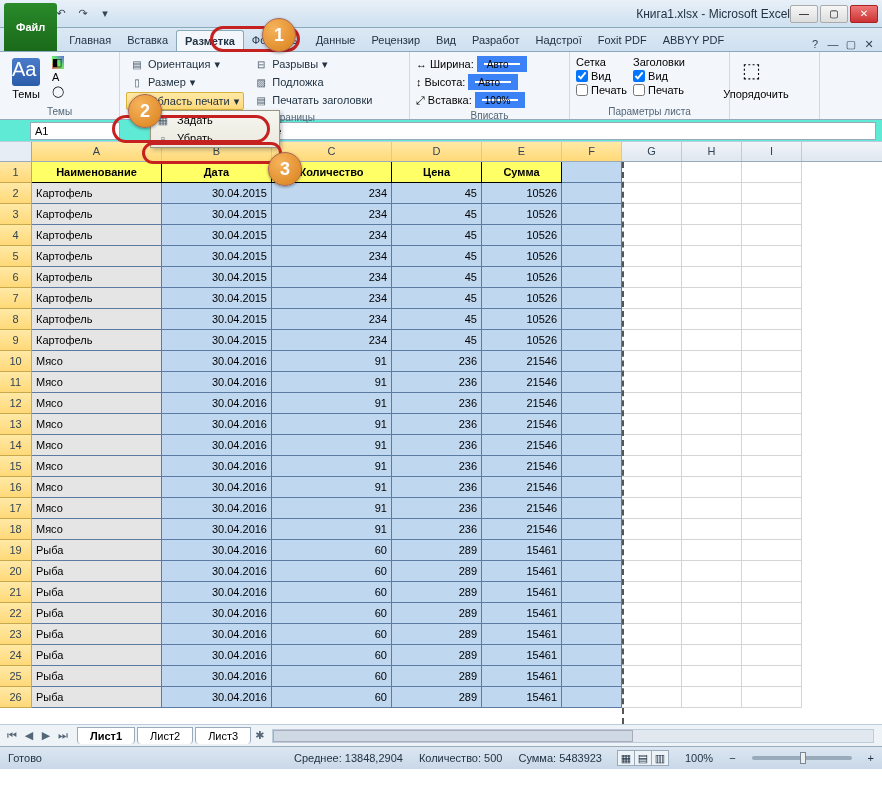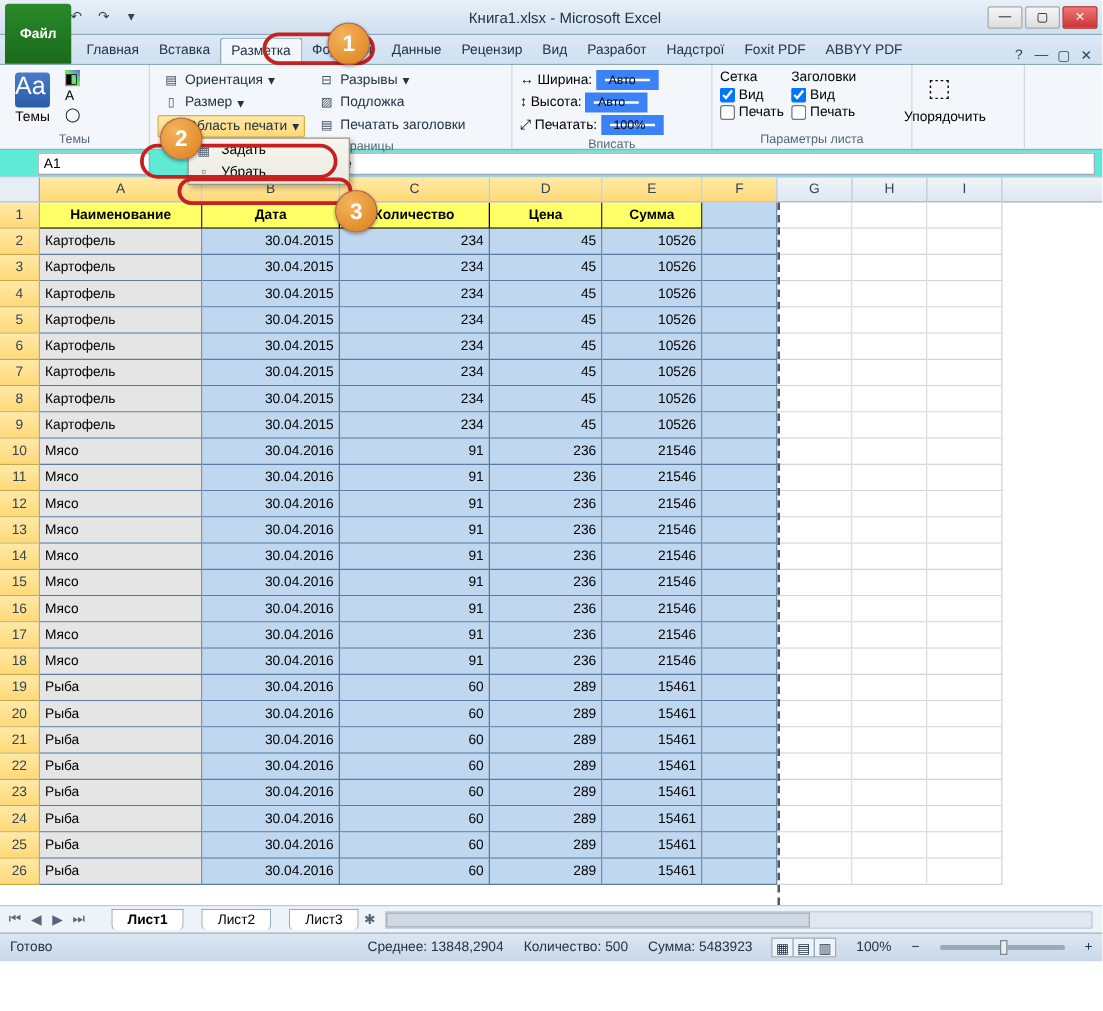--- a/index.html
+++ b/index.html
@@ -3,30 +3,30 @@
 <meta charset="utf-8">
 <style>
 * { box-sizing: border-box; margin: 0; padding: 0; font-family: Tahoma, Segoe UI, sans-serif; font-size: 11px; }
 body { background: #fff; width: 882px; height: 809px; overflow: hidden; position: relative; }
 
 
 .titlebar { height: 28px; background: linear-gradient(#e8f0f8,#cfe0f0); display: flex; align-items: center; border-bottom: 1px solid #8ab; }
 .titlebar .excel-icon { width: 18px; height: 18px; margin: 0 6px; background: #1f7244; color: #fff; display: flex; align-items: center; justify-content: center; font-weight: bold; font-size: 10px; border-radius: 2px; }
 .qat { display: flex; gap: 4px; align-items: center; }
 .qat span { width: 18px; height: 18px; display: inline-flex; align-items: center; justify-content: center; color: #345; }
-.title-center { flex: 1; text-align: center; color: #234; font-size: 12px; }
+.title-center { flex: 1; text-align: right; color: #234; font-size: 12px; }
 .winbtns { display: flex; margin-right: 4px; gap: 2px; }
 .winbtn { width: 28px; height: 18px; background: linear-gradient(#f7f7f7,#ddd); border: 1px solid #aaa; border-radius: 2px; display: flex; align-items: center; justify-content: center; font-size: 10px; }
 .winbtn.close { background: linear-gradient(#e77,#c33); color: #fff; border-color: #a22; }
 
 
 .ribbon-tabs { height: 24px; background: linear-gradient(#dce8f4,#cfe0f0); display: flex; align-items: flex-end; padding-left: 4px; border-bottom: 1px solid #8ab; }
 .file-tab { background: linear-gradient(#2a8a2a,#1a6a1a); color: #fff; padding: 18px 12px; border-radius: 3px 3px 0 0; margin-right: 4px; font-weight: bold; }
 .tab { padding: 4px 8px; color: #234; cursor: pointer; }
-.tab.active { background: #f3f7fb; border: 1px solid #8ab; border-bottom: none; border-radius: 3px 3px 0 0; }
+.tab.active { background: #f3f7fb; border: 1px solid #8ab; border-bottom: none; border-radius: 3px 3px 0 0; font-weight: bold; }
 .ribbon-tabs .doc-controls { margin-left: auto; display: flex; gap: 4px; padding-right: 6px; color: #345; }
 .ribbon-tabs .doc-controls span { width: 14px; text-align: center; }
 
 
 .ribbon { height: 68px; background: #f3f7fb; border-bottom: 1px solid #9ab; display: flex; position: relative; }
 .group { border-right: 1px solid #cdd9e6; padding: 4px 6px 2px; display: flex; flex-direction: column; }
 .group-label { text-align: center; color: #567; font-size: 10px; margin-top: auto; padding-top: 2px; }
 .group-body { display: flex; gap: 6px; flex: 1; }
 .vstack { display: flex; flex-direction: column; gap: 2px; }
 .ritem { display: flex; align-items: center; gap: 4px; padding: 1px 4px; white-space: nowrap; color: #234; cursor: pointer; border-radius: 2px; }
@@ -68,21 +68,21 @@
 .cell.sel { background: #bfd7ef; }
 .cell.right { text-align: right; }
 .cell.plain { background: #fff; border-color: #d4d4d4; }
 
 .cA{width:130px}.cB{width:110px}.cC{width:120px}.cD{width:90px}.cE{width:80px}.cF{width:60px}.cG{width:60px}.cH{width:60px}.cI{width:60px}
 
 
 .sheettabs { height: 22px; background: #eef3f8; border-top: 1px solid #bcd; display: flex; align-items: center; }
 .navset { display: flex; gap: 1px; padding: 0 4px; }
 .navset span { width: 16px; text-align: center; color: #567; cursor: pointer; }
-.tabsheet { padding: 2px 12px; background: #fff; border: 1px solid #9ab; border-bottom: none; border-radius: 0 0 4px 4px; margin-left: 14px; cursor: pointer; }
+.tabsheet { padding: 2px 12px; background: #fff; border: 1px solid #9ab; border-bottom: none; border-radius: 0 0 4px 4px; margin-left: 2px; cursor: pointer; }
 .tabsheet.active { font-weight: bold; background: #fff; }
 .hscroll { flex: 1; margin: 0 8px; height: 14px; background: #e2e8ef; border: 1px solid #bcd; position: relative; }
 .hscroll .thumb { position: absolute; left: 0; top: 0; bottom: 0; width: 60%; background: #cfd9e4; border: 1px solid #aab; }
 
 
 .status { height: 23px; background: linear-gradient(#dbe6f1,#c9d8e8); border-top: 1px solid #9ab; display: flex; align-items: center; padding: 0 8px; gap: 16px; color: #234; }
 .status .spacer { flex: 1; }
 .status .views span { width: 18px; height: 16px; display: inline-flex; align-items: center; justify-content: center; border: 1px solid #9ab; background: #eef3f8; margin-left: -1px; cursor: pointer; }
 .zoom-slider { width: 100px; height: 4px; background: #9ab; position: relative; border-radius: 2px; }
 .zoom-slider .zthumb { position: absolute; left: 48px; top: -4px; width: 6px; height: 12px; background: #eee; border: 1px solid #789; }
@@ -177,21 +177,21 @@
             <span>Ширина:</span>
             <span class="minibox">Авто</span>
           </div>
         <div class="fld">
             <span class="ico">↕</span>
             <span>Высота:</span>
             <span class="minibox">Авто</span>
           </div>
         <div class="fld">
             <span class="ico">⤢</span>
-            <span>Печатать:</span>
+            <span>Вставка:</span>
             <span class="minibox">100%</span>
           </div>
       </div>
     </div>
     <div class="group-label">Вписать</div>
   </div>
 
   <div class="group" style="width:160px">
     <div class="group-body">
       <div class="vstack">

